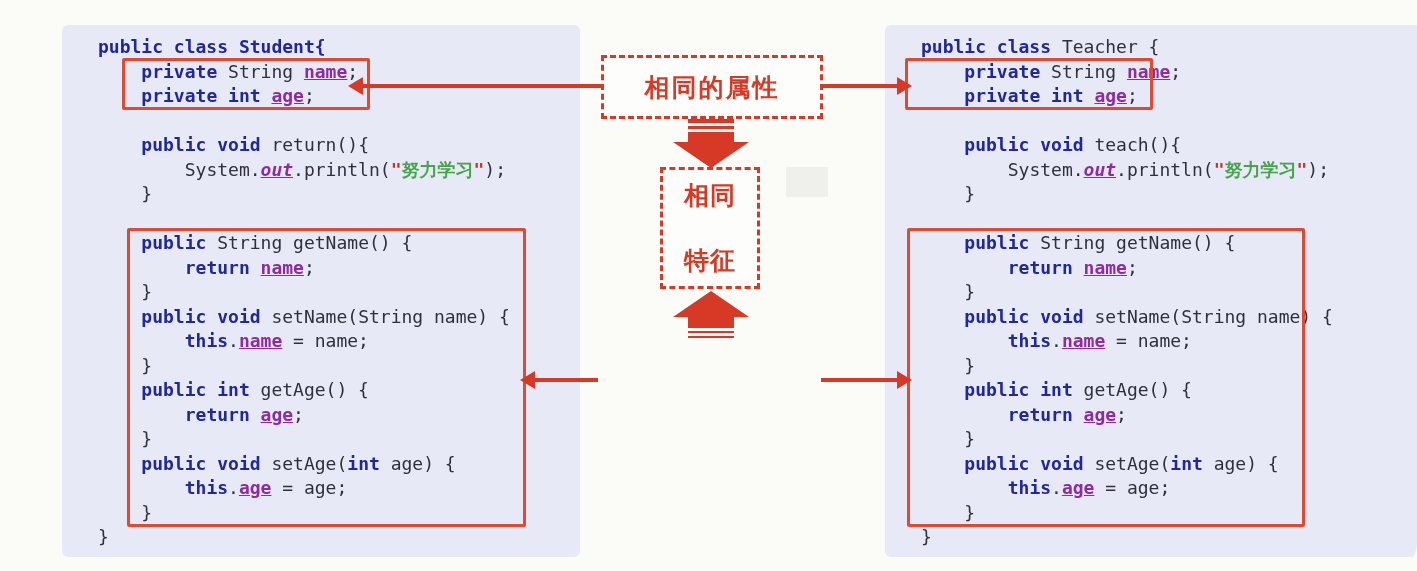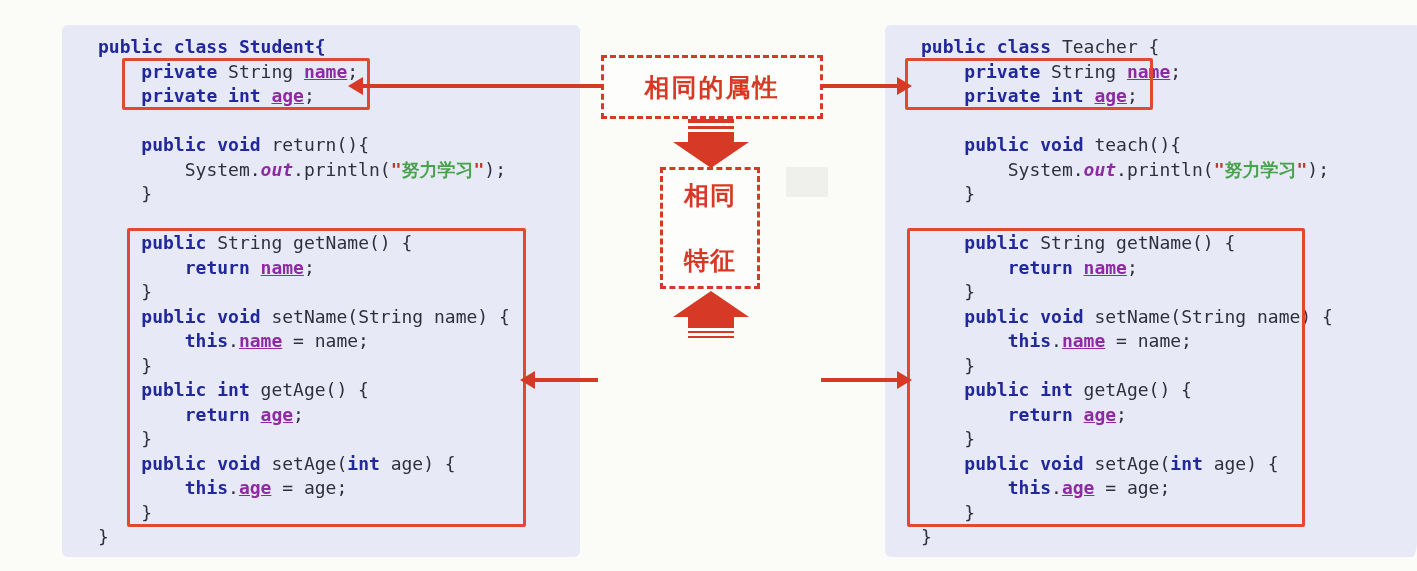--- a/index.html
+++ b/index.html
@@ -11,21 +11,21 @@
   .stage{position:relative;width:1417px;height:571px;background:#fbfbf8;overflow:hidden;
          font-family:"DejaVu Sans Mono","Liberation Mono",monospace;border-radius:28px;}
   .panel{position:absolute;top:25px;height:532px;background:var(--panel_bg);border-radius:6px;}
   .panel-left{left:62px;width:518px;}
   .panel-right{left:885px;width:537px;padding-left:15px;}
   .code{position:absolute;top:10px;left:36px;right:8px;font-size:18px;line-height:24.5px;}
   .code-line{white-space:pre;color:var(--code_plain);}
   .tk-kw{color:var(--code_keyword);font-weight:bold;}
   .tk-pl,.tk-id{color:var(--code_plain);}
   .tk-fld{color:var(--code_field);font-weight:bold;text-decoration:underline;}
-  .tk-out{color:var(--code_field);font-weight:bold;font-style:italic;}
+  .tk-out{color:var(--code_field);font-weight:bold;font-style:italic;text-decoration:underline;}
   .tk-str{color:var(--code_string);font-weight:bold;}
   .tk-q{color:var(--code_quote);font-weight:bold;}
   .redbox{position:absolute;border:3px solid #e04a32;border-radius:2px;}
   .attr-left{left:122px;top:58px;width:248px;height:52px;}
   .attr-right{left:905px;top:58px;width:248px;height:52px;}
   .method-left{left:127px;top:228px;width:399px;height:299px;}
   .method-right{left:907px;top:228px;width:398px;height:299px;}
   .dashed-box{position:absolute;border:3px dashed var(--accent_red);background:#fdfdfb;
               display:flex;align-items:center;justify-content:center;flex-direction:column;
               color:var(--accent_red);font-weight:bold;

